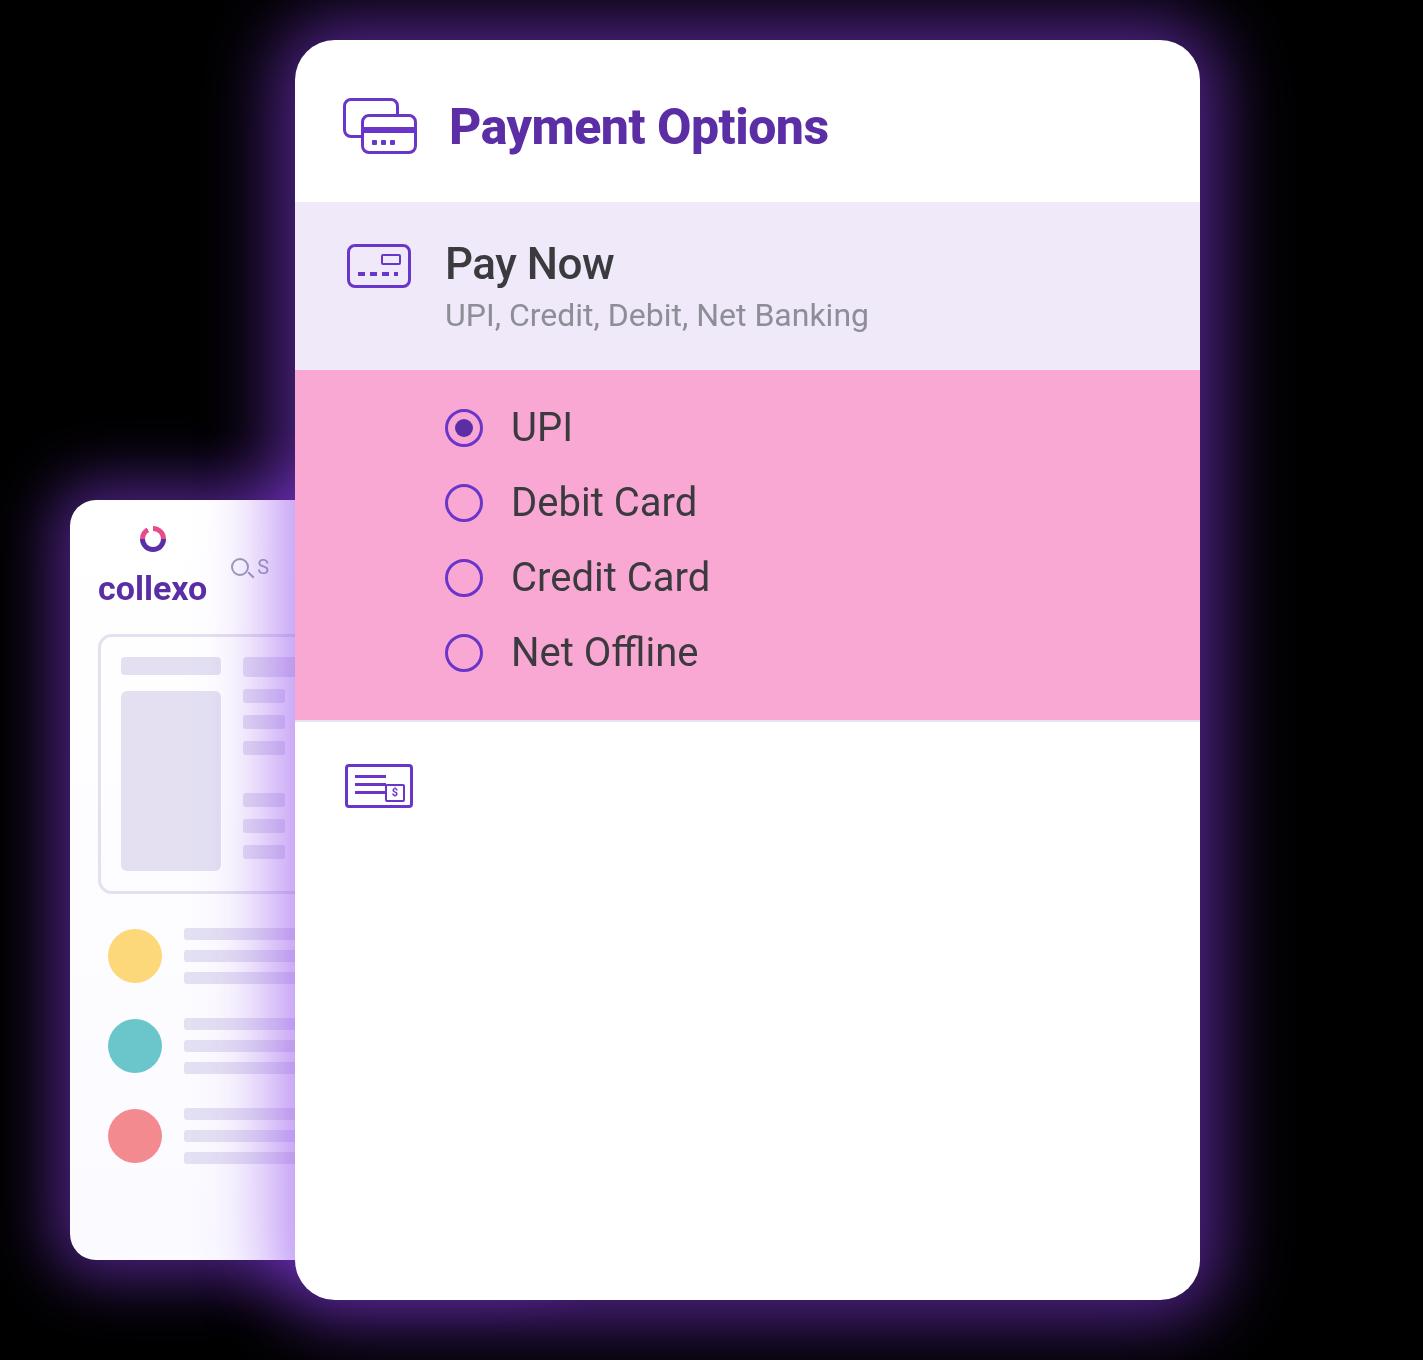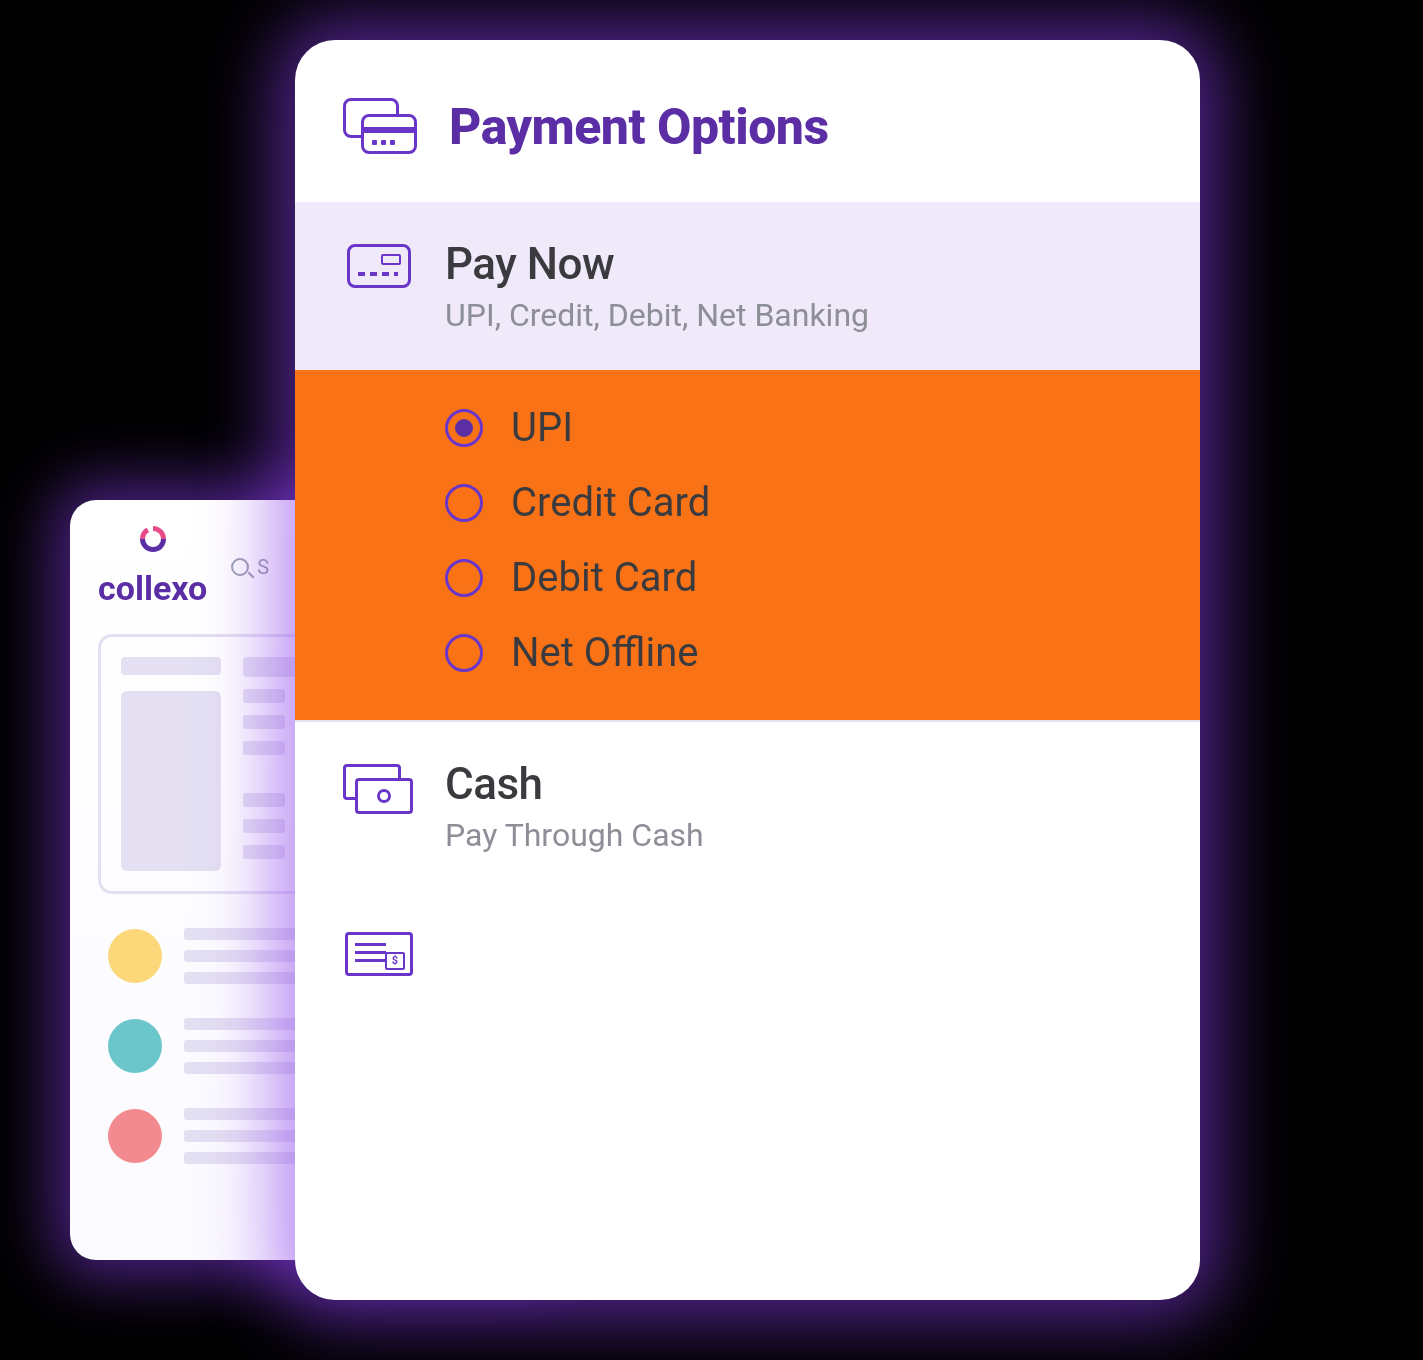--- a/index.html
+++ b/index.html
@@ -114,21 +114,21 @@
     content:""; position:absolute; left:7px; top:8px; right:24px; height:3px; background:#6a36c9;
     box-shadow: 0 8px 0 #6a36c9, 0 16px 0 #6a36c9;
   }
   .cheque-icon::after{
     content:"$"; position:absolute; right:5px; bottom:3px; width:16px; height:14px;
     border:2px solid #6a36c9; border-radius:2px; font-size:11px; line-height:14px;
     text-align:center; color:#6a36c9; font-weight:700;
   }
 
   .radios{
-    background:#f97316;
+    background:#f9a8d4;
     padding:34px 48px 44px 150px;
     display:flex; flex-direction:column; gap:28px;
     border-bottom:2px solid #e7e3f0;
   }
   .radio{
     display:flex; align-items:center; gap:28px; cursor:pointer;
   }
   .ring{
     width:38px; height:38px; border:3px solid #6a36c9; border-radius:50%;
     display:flex; align-items:center; justify-content:center; flex-shrink:0;
@@ -244,46 +244,32 @@
 
   <div class="radios">
     <div class="radio sel">
       <span class="ring">
           <span class="fill"></span>
         </span>
       <span class="lbl">UPI</span>
     </div>
     <div class="radio">
       <span class="ring"></span>
-      <span class="lbl">Credit Card</span>
+      <span class="lbl">Debit Card</span>
     </div>
     <div class="radio">
       <span class="ring"></span>
-      <span class="lbl">Debit Card</span>
+      <span class="lbl">Credit Card</span>
     </div>
     <div class="radio">
       <span class="ring"></span>
       <span class="lbl">Net Offline</span>
     </div>
   </div>
 
-  <div class="sec">
-    <div class="icon">
-      <div class="cash-icon">
-        <div class="bill b1"></div>
-        <div class="bill b2">
-            <div class="c"></div>
-          </div>
-      </div>
-    </div>
-    <div class="txt">
-      <div class="t">Cash</div>
-      <div class="s">Pay Through Cash</div>
-    </div>
-  </div>
 
   <div class="sec">
     <div class="icon">
         <div class="cheque-icon"></div>
       </div>
   </div>
 
 </div>
 
 </body></html>

